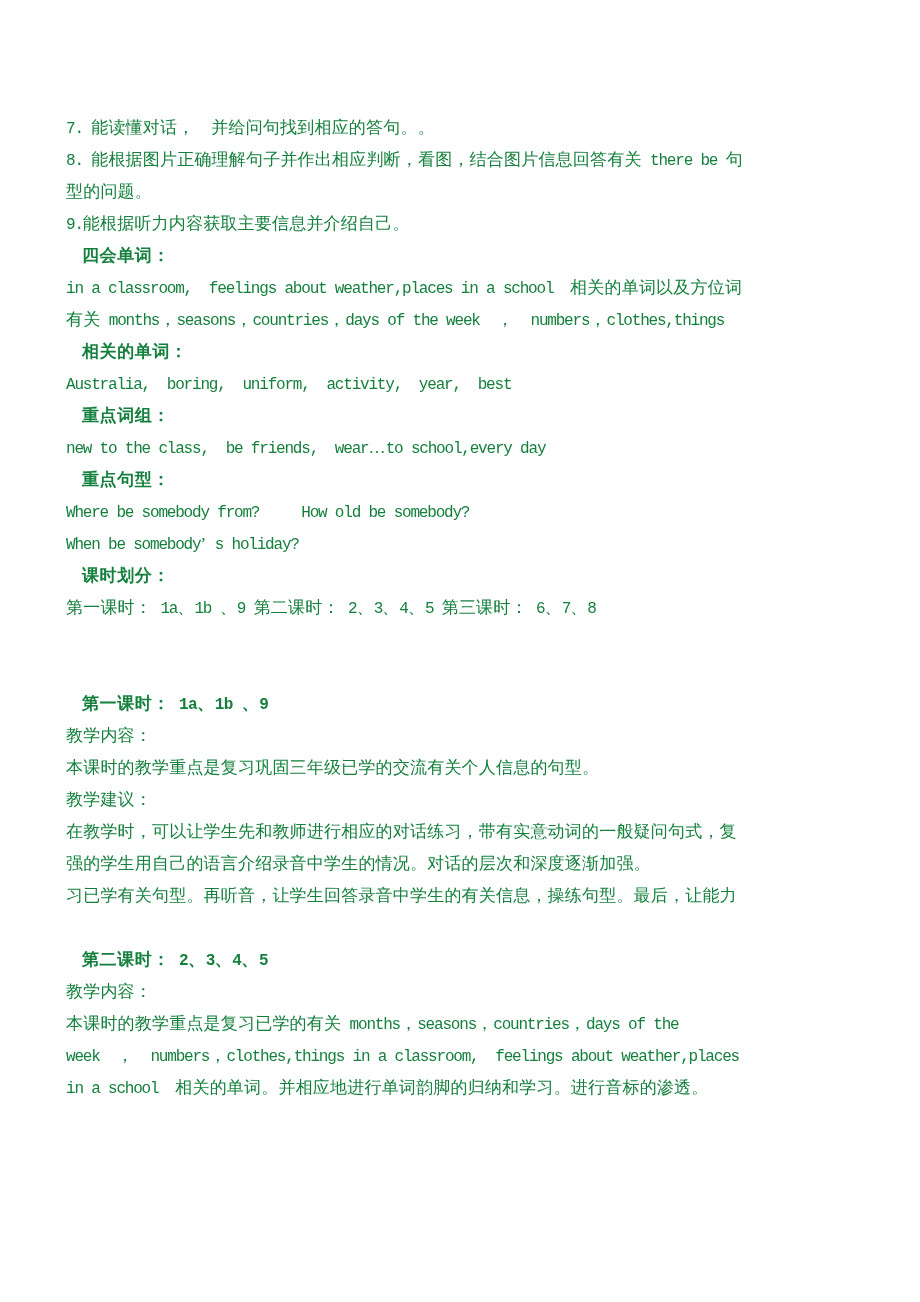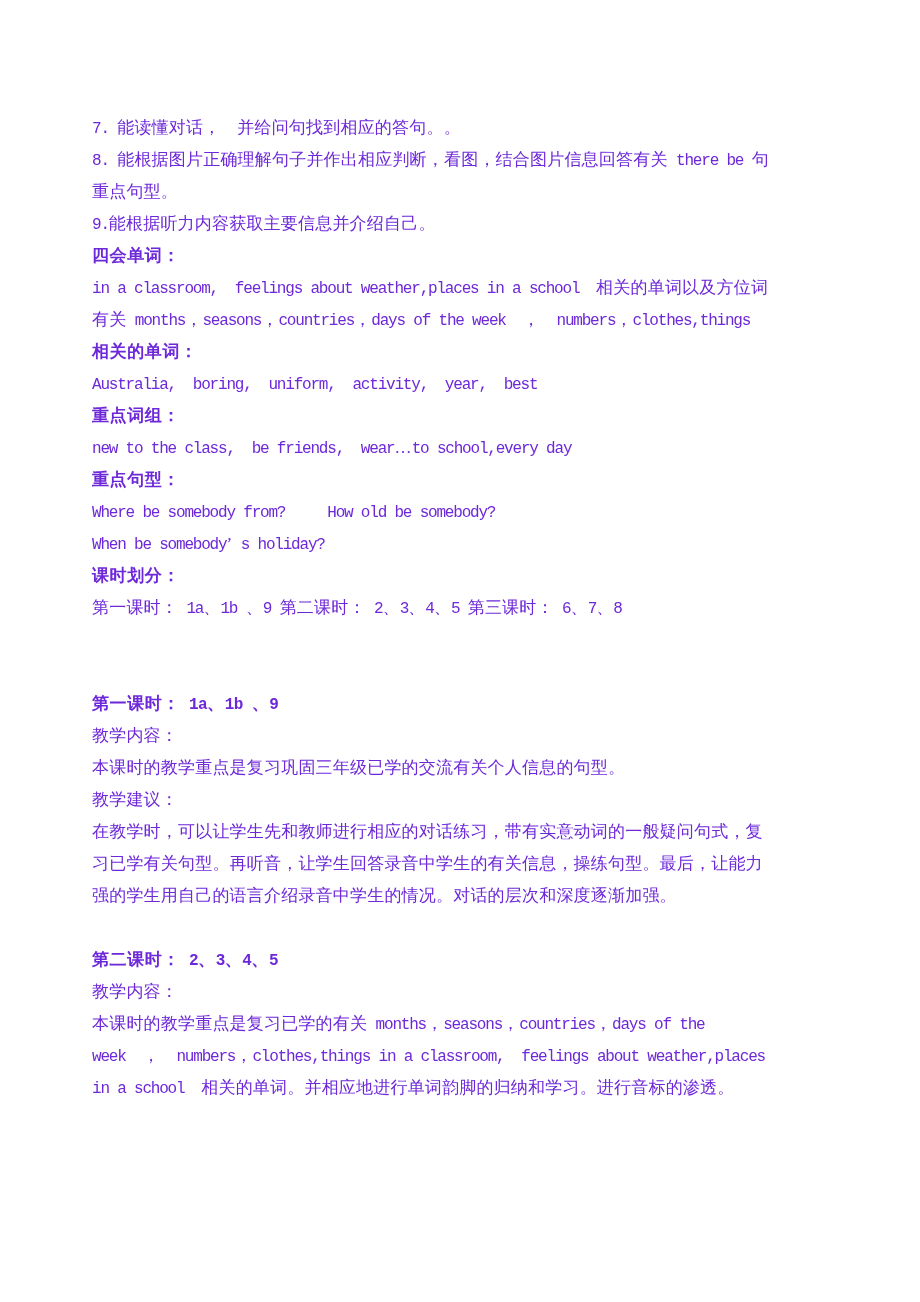--- a/index.html
+++ b/index.html
@@ -6,78 +6,79 @@
     margin: 0;
     padding: 0;
     background: #ffffff;
   }
   .page {
     position: relative;
     width: 920px;
     height: 1302px;
     background: #ffffff;
     box-sizing: border-box;
-    padding: 112px 128px 0 92px;
-    color: #6d28d9;
+    padding: 112px 128px 0 66px;
+    color: #15803d;
     font-family: "Liberation Serif", "DejaVu Serif", serif;
     font-size: 17px;
     letter-spacing: 0.2px;
     overflow: hidden;
   }
   .line {
     height: 32px;
     line-height: 32px;
     white-space: pre;
   }
   .line.bold {
     font-weight: 700;
     letter-spacing: 0.6px;
+    margin-left: 16px;
   }
   .line.blank {
     height: 32px;
   }
   .latin {
     font-family: "Liberation Mono", "DejaVu Sans Mono", monospace;
     font-size: 16px;
     letter-spacing: -1.2px;
   }
   .line.bold .latin {
     letter-spacing: -0.6px;
   }
 </style>
 </head>
 <body>
 
 <div class="page">
   <div>
       <div class="line"><span class="latin">7. </span>能读懂对话，<span class="latin">  </span>并给问句找到相应的答句。。</div>
       <div class="line"><span class="latin">8. </span>能根据图片正确理解句子并作出相应判断，看图，结合图片信息回答有关<span class="latin"> there be </span>句</div>
-      <div class="line">重点句型。</div>
+      <div class="line">型的问题。</div>
       <div class="line"><span class="latin">9.</span>能根据听力内容获取主要信息并介绍自己。</div>
       <div class="line bold">四会单词：</div>
       <div class="line"><span class="latin">in a classroom,  feelings about weather,places in a school  </span>相关的单词以及方位词</div>
       <div class="line">有关<span class="latin"> months</span>，<span class="latin">seasons</span>，<span class="latin">countries</span>，<span class="latin">days of the week  </span>，<span class="latin">  numbers</span>，<span class="latin">clothes,things</span></div>
       <div class="line bold">相关的单词：</div>
       <div class="line"><span class="latin">Australia,  boring,  uniform,  activity,  year,  best</span></div>
       <div class="line bold">重点词组：</div>
       <div class="line"><span class="latin">new to the class,  be friends,  wear</span>…<span class="latin">to school,every day</span></div>
       <div class="line bold">重点句型：</div>
       <div class="line"><span class="latin">Where be somebody from?     How old be somebody?</span></div>
       <div class="line"><span class="latin">When be somebody</span>’<span class="latin"> s holiday?</span></div>
       <div class="line bold">课时划分：</div>
       <div class="line">第一课时：<span class="latin"> 1a</span>、<span class="latin">1b </span>、<span class="latin">9 </span>第二课时：<span class="latin"> 2</span>、<span class="latin">3</span>、<span class="latin">4</span>、<span class="latin">5 </span>第三课时：<span class="latin"> 6</span>、<span class="latin">7</span>、<span class="latin">8</span></div>
       <div class="line blank"></div>
       <div class="line blank"></div>
       <div class="line bold">第一课时：<span class="latin"> 1a</span>、<span class="latin">1b </span>、<span class="latin">9</span></div>
       <div class="line">教学内容：</div>
       <div class="line">本课时的教学重点是复习巩固三年级已学的交流有关个人信息的句型。</div>
       <div class="line">教学建议：</div>
       <div class="line">在教学时，可以让学生先和教师进行相应的对话练习，带有实意动词的一般疑问句式，复</div>
+      <div class="line">强的学生用自己的语言介绍录音中学生的情况。对话的层次和深度逐渐加强。</div>
       <div class="line">习已学有关句型。再听音，让学生回答录音中学生的有关信息，操练句型。最后，让能力</div>
-      <div class="line">强的学生用自己的语言介绍录音中学生的情况。对话的层次和深度逐渐加强。</div>
       <div class="line blank"></div>
       <div class="line bold">第二课时：<span class="latin"> 2</span>、<span class="latin">3</span>、<span class="latin">4</span>、<span class="latin">5</span></div>
       <div class="line">教学内容：</div>
       <div class="line">本课时的教学重点是复习已学的有关<span class="latin"> months</span>，<span class="latin">seasons</span>，<span class="latin">countries</span>，<span class="latin">days of the</span></div>
       <div class="line"><span class="latin">week  </span>，<span class="latin">  numbers</span>，<span class="latin">clothes,things in a classroom,  feelings about weather,places</span></div>
       <div class="line"><span class="latin">in a school  </span>相关的单词。并相应地进行单词韵脚的归纳和学习。进行音标的渗透。</div>
     </div>
 </div>
 
 </body></html>

